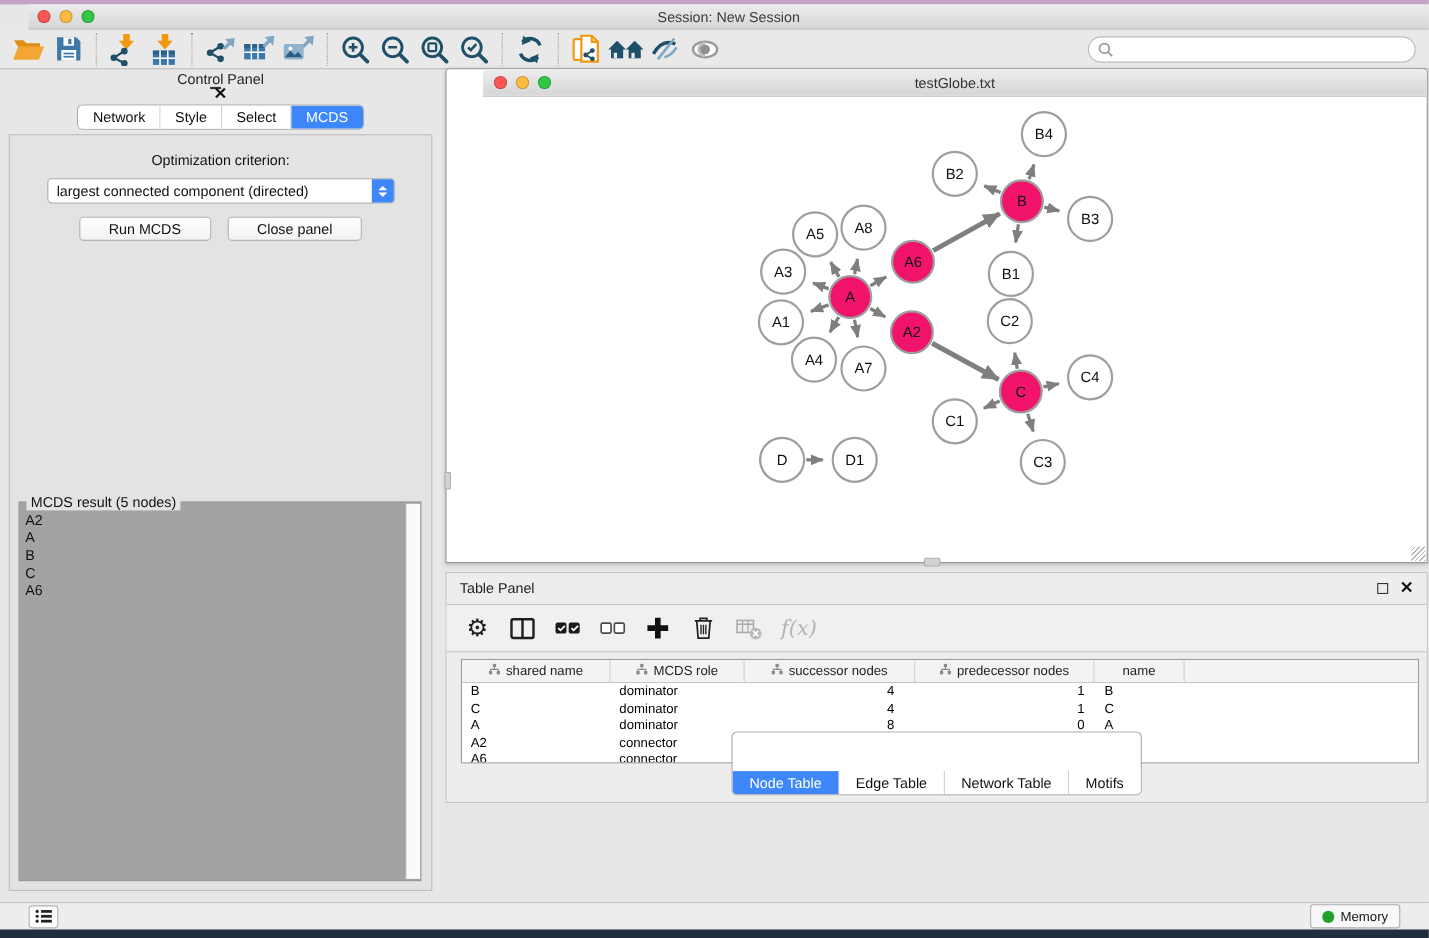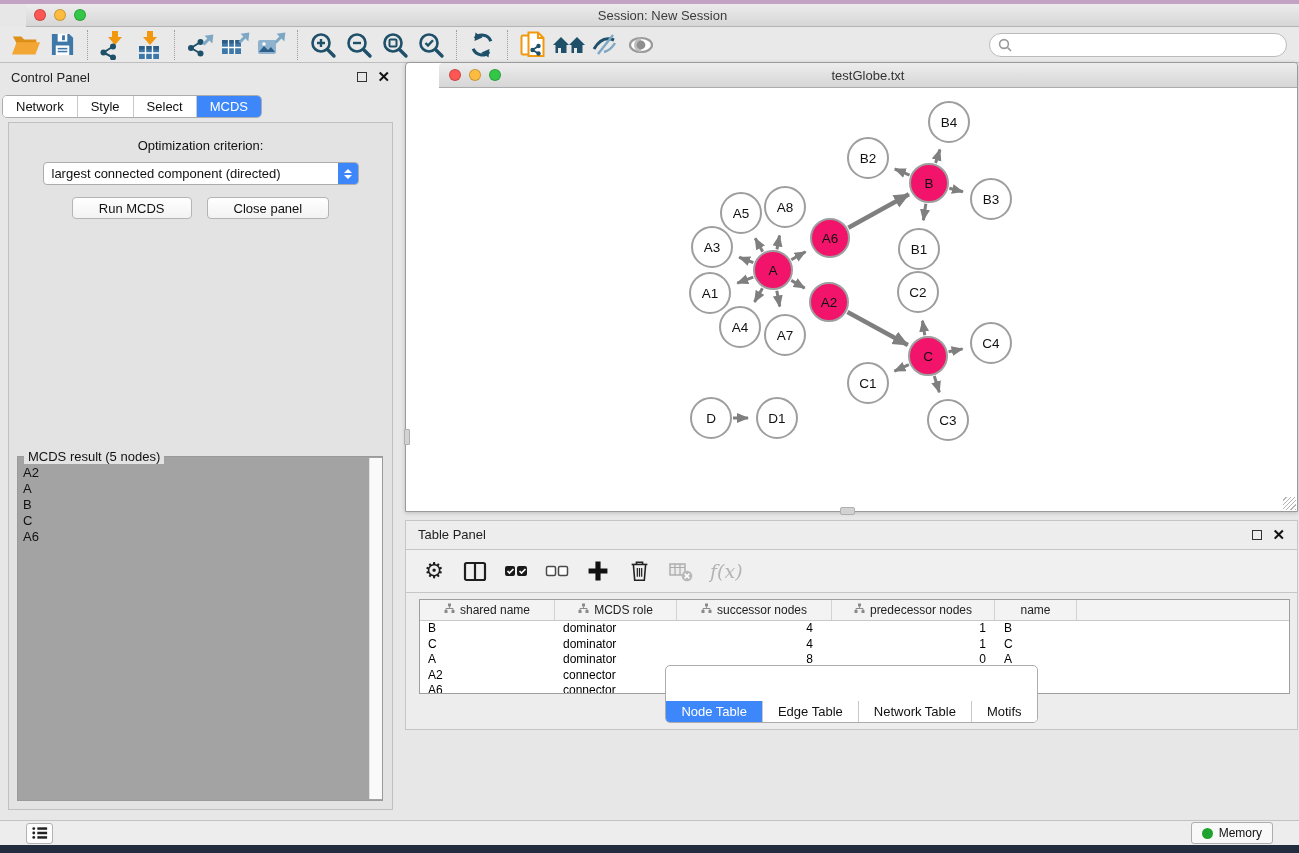--- a/index.html
+++ b/index.html
@@ -22,25 +22,25 @@
   .main-toolbar { position:absolute; top:27px; left:0; right:0; height:36px; background:#E9E9E9;
     border-bottom:1px solid #BEBEBE; display:flex; align-items:center; padding:0 8px; }
   .tb-btn { width:36px; height:32px; display:flex; align-items:center; justify-content:center; }
   .tb-sep { width:1px; height:30px; border-left:1px dotted #9E9E9E; margin:0 7px; }
   .search-wrap { margin-left:auto; margin-right:4px; width:298px; height:24px; background:#fff;
     border:1px solid #BBB; border-radius:12px; display:flex; align-items:center; padding:0 8px; gap:5px; }
   .search-input { border:none; outline:none; flex:1; font-size:13px; background:transparent; font-family:inherit; }
 
   
   .control-panel { position:absolute; left:2px; top:64px; width:397px; height:754px; }
-  .panel-head { height:26px; display:flex; align-items:center; padding:0 9px; font-size:13px; color:#222; }
+  .panel-head { height:26px; display:flex; align-items:center; padding:0 9px; font-size:13px; color:#222;flex-direction:column; }
   .panel-head .spacer { flex:1; }
   .float-icon { width:10px; height:10px; border:1.6px solid #333; margin-right:10px; }
   .close-x { font-weight:700; font-size:15px; line-height:10px; color:#111; }
-  .cp-tabs-row { display:flex; margin-top:5px; }
+  .cp-tabs-row { display:flex; justify-content:center; margin-top:5px; }
   .seg { display:inline-flex; border:1px solid #ACACAC; border-radius:5px; overflow:hidden; background:#fff; }
   .seg-tab { padding:3px 13px; font-size:13px; background:#fff; color:#111; border-right:1px solid #C9C9C9; white-space:nowrap; }
   .seg-tab:last-child { border-right:none; }
   .seg-tab.active { background:#3D87FB; color:#fff; }
   .cp-inner { position:absolute; top:58px; left:6px; right:6px; bottom:8px; background:#E3E3E3; border:1px solid #C0C0C0; }
   .opt-label { margin-top:15px; text-align:center; font-size:13px; color:#111; }
   .dropdown { position:relative; width:316px; height:23px; margin:9px auto 0; background:#fff;
     border:1px solid #ACACAC; border-radius:4px; font-size:13px; line-height:21px; padding:0 26px 0 8px; }
   .dd-stepper { position:absolute; right:0px; top:0px; width:20px; height:21px; background:#3D87FB; border-radius:0 3px 3px 0;
     display:flex; flex-direction:column; align-items:center; justify-content:center; gap:2px; }

